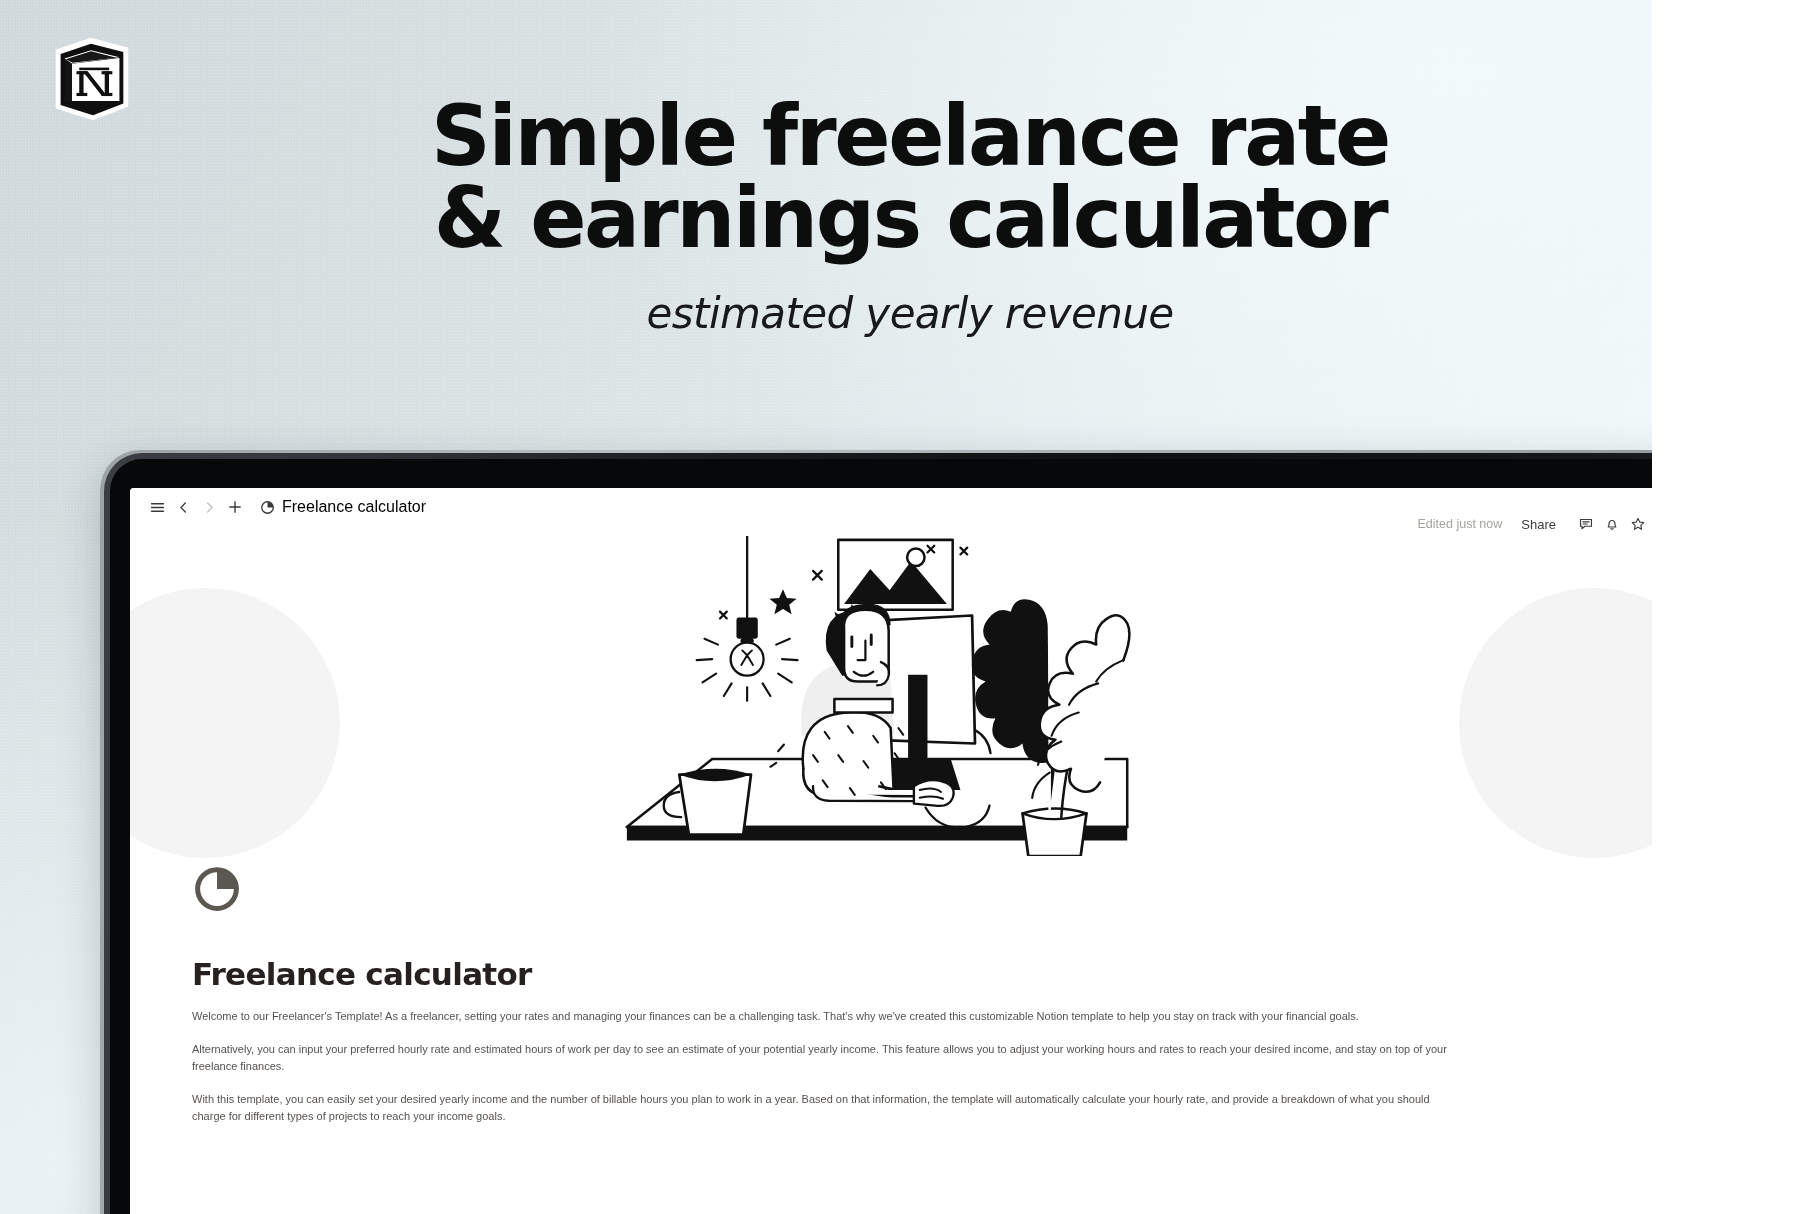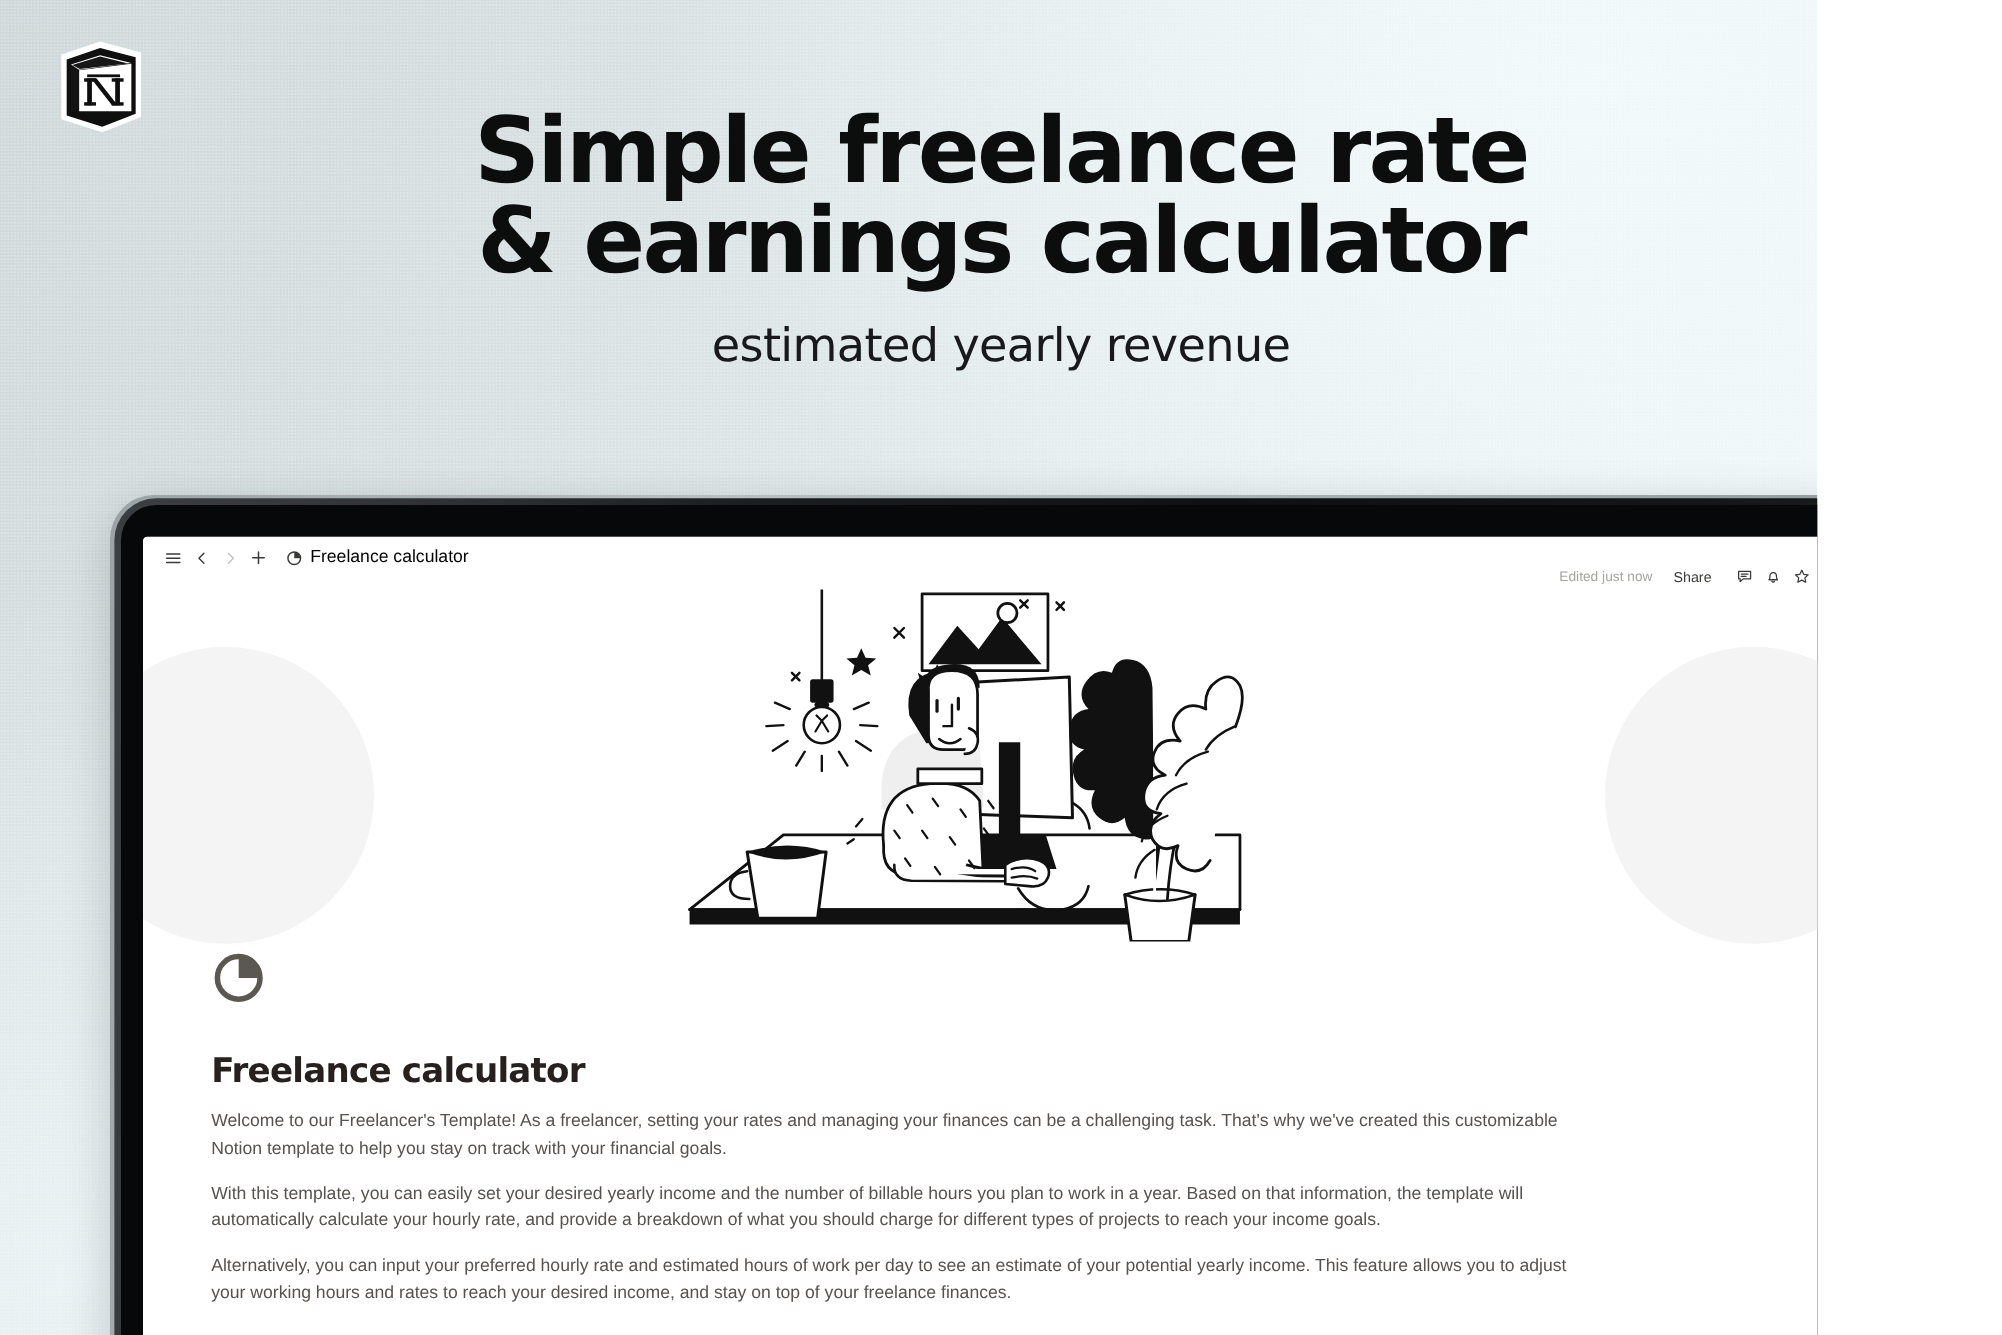--- a/index.html
+++ b/index.html
@@ -64,21 +64,21 @@
   .headline .line2 { display: block; }
   .subhead {
     margin-top: 30px;
     font-family: "DejaVu Sans", sans-serif;
     font-weight: 400;
     font-size: 42px;
     line-height: 1.16;
     letter-spacing: -0.6px;
     color: #17191a;
   }
-  .subhead .line2 { display: block; }
+  .subhead .line2 { display: block; font-style: italic; }
 
   
   #tablet {
     position: absolute;
     left: 100px;
     top: 450px;
     width: 1595px;
     height: 800px;
     z-index: 20;
   }
@@ -218,21 +218,21 @@
     margin-top: 42px;
     font-family: "DejaVu Sans", sans-serif;
     font-weight: 700;
     font-size: 31px;
     letter-spacing: -0.7px;
     color: #26211e;
   }
   .para {
     margin-top: 16px;
     font-family: "Liberation Sans", sans-serif;
-    font-size: 16px;
+    font-size: 11px;
     line-height: 1.55;
     color: #56524f;
     max-width: 1255px;
   }
 </style>
 </head>
 <body>
 
 <div id="stage">
 
@@ -452,20 +452,20 @@
         <div id="page-inner">
 
           <svg id="page-icon" viewBox="0 0 24 24">
             <circle cx="12" cy="12" r="9.3" fill="none" stroke="#5b5751" stroke-width="2.4"></circle>
             <path d="M12 12 L12 2.7 A9.3 9.3 0 0 1 21.3 12 Z" fill="#5b5751"></path>
           </svg>
 
           <h2 id="page-title">Freelance calculator</h2>
 
           <p class="para">Welcome to our Freelancer's Template! As a freelancer, setting your rates and managing your finances can be a challenging task. That's why we've created this customizable Notion template to help you stay on track with your financial goals.</p>
+          <p class="para">Alternatively, you can input your preferred hourly rate and estimated hours of work per day to see an estimate of your potential yearly income. This feature allows you to adjust your working hours and rates to reach your desired income, and stay on top of your freelance finances.</p>
           <p class="para">With this template, you can easily set your desired yearly income and the number of billable hours you plan to work in a year. Based on that information, the template will automatically calculate your hourly rate, and provide a breakdown of what you should charge for different types of projects to reach your income goals.</p>
-          <p class="para">Alternatively, you can input your preferred hourly rate and estimated hours of work per day to see an estimate of your potential yearly income. This feature allows you to adjust your working hours and rates to reach your desired income, and stay on top of your freelance finances.</p>
         </div>
 
       </div>
     </div>
   </div>
 </div>
 
 </body></html>

